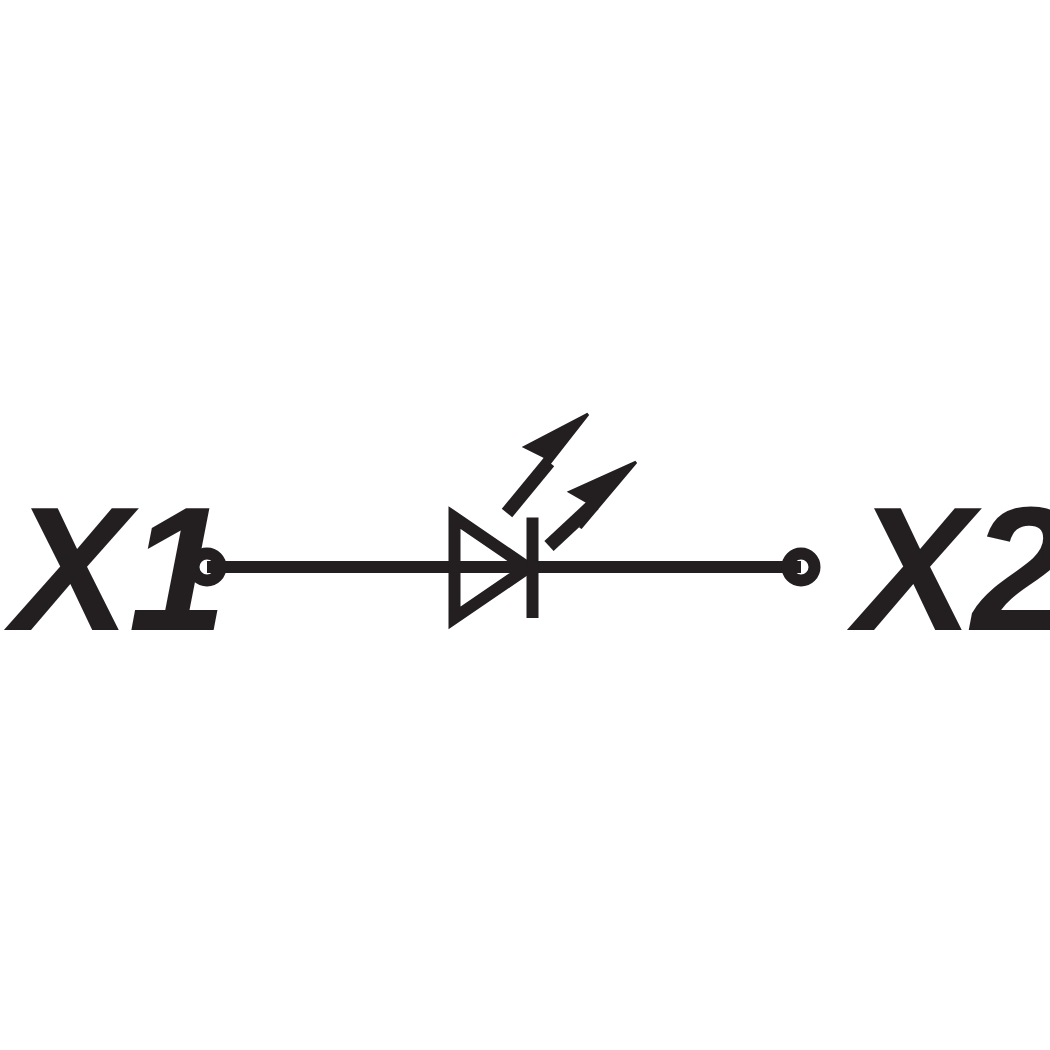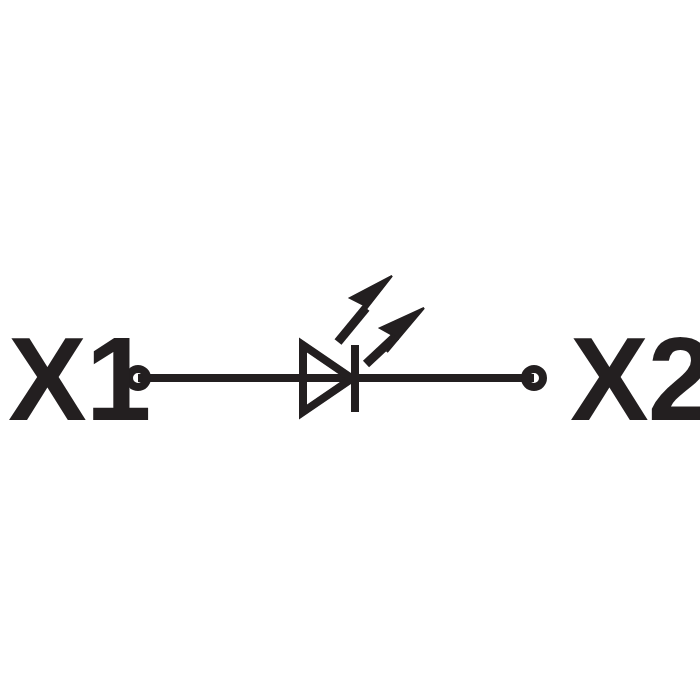--- a/index.html
+++ b/index.html
@@ -10,20 +10,21 @@
   }
   body {
     font-family: "Liberation Sans", sans-serif;
   }
   #canvas {
     position: relative;
     width: 700px;
     height: 700px;
     background: #ffffff;
     overflow: hidden;
+    font-style: italic;
   }
   #schematic {
     position: absolute;
     left: 0;
     top: 0;
     width: 700px;
     height: 700px;
     display: block;
   }
   .term-label {

